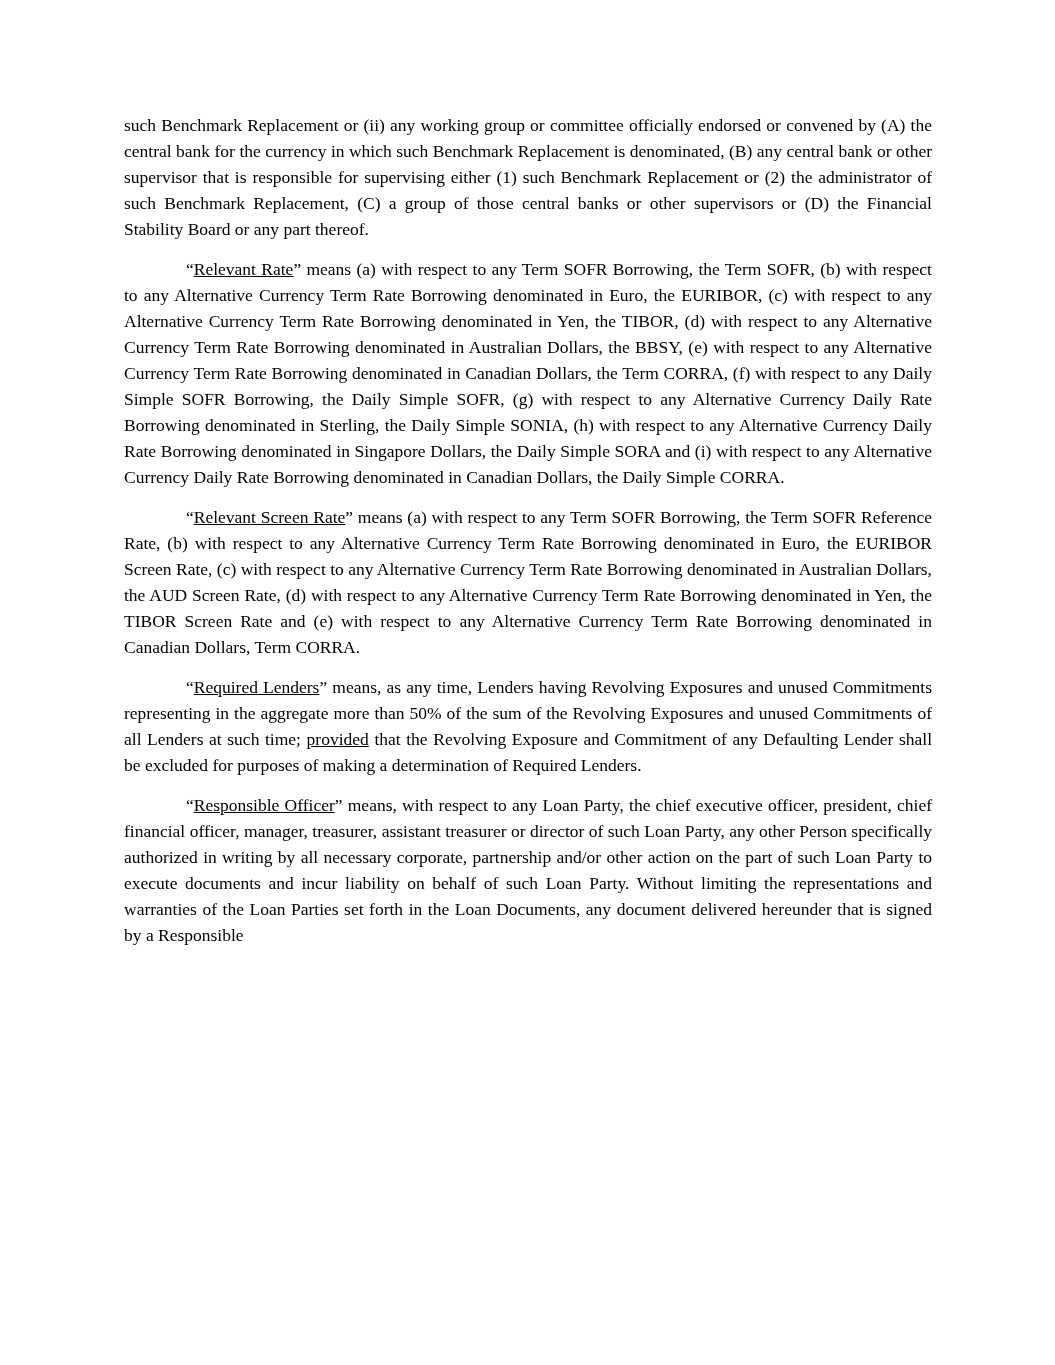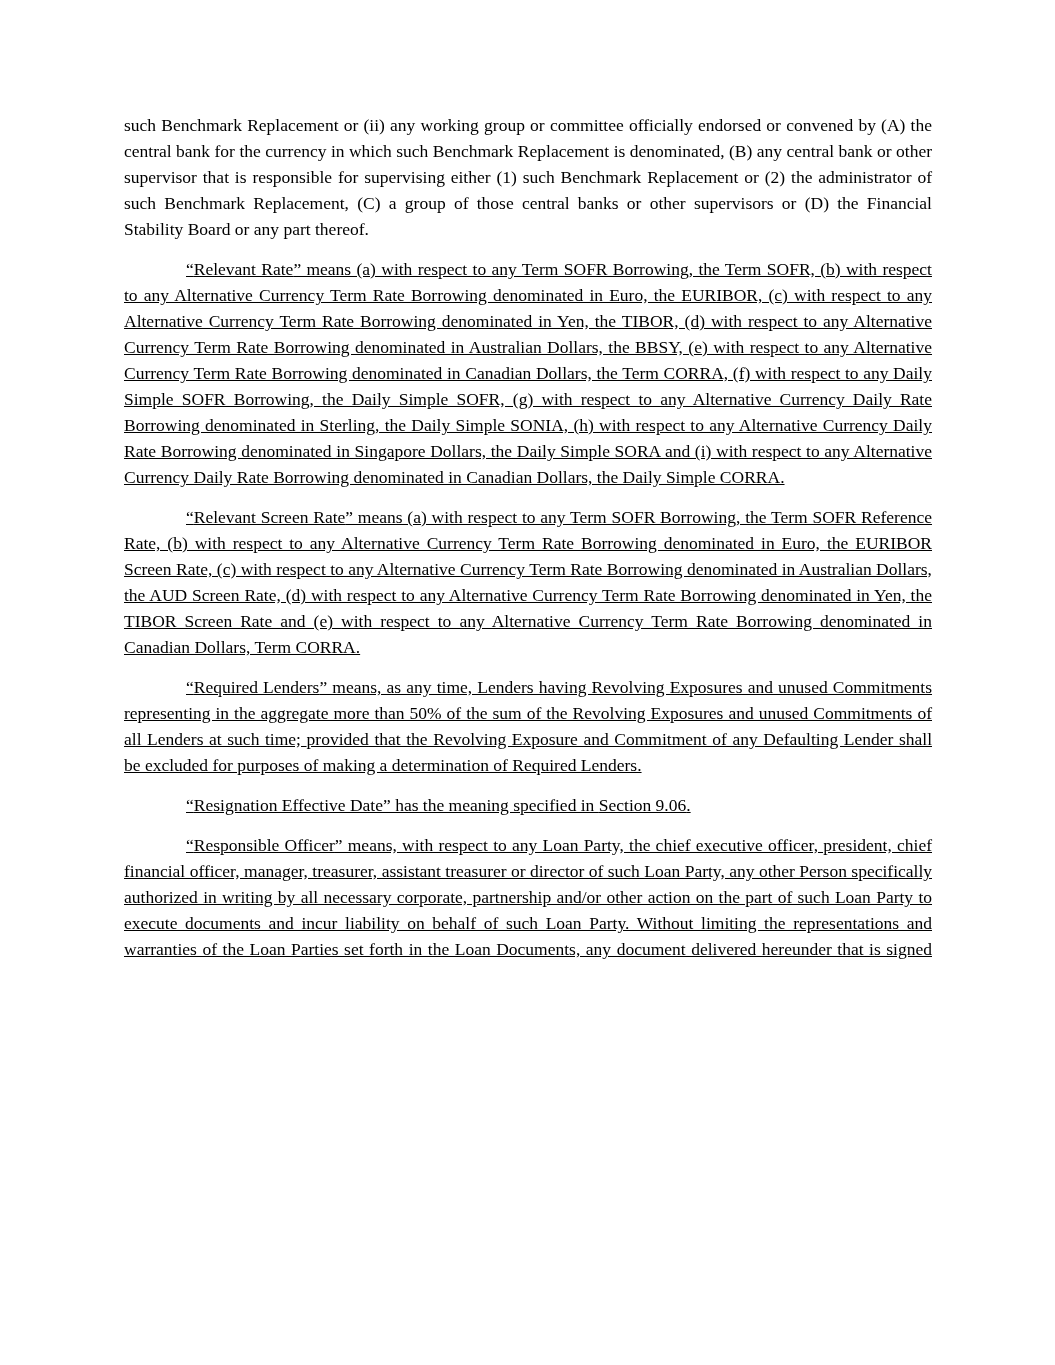--- a/index.html
+++ b/index.html
@@ -23,21 +23,20 @@
     width: 808px;
   }
   p.para {
     margin: 0 0 14px 0;
     font-size: 17.5px;
     line-height: 26px;
     text-align: justify;
   }
   p.para.indent {
     text-indent: 62px;
-    text-decoration: underline;
   }
   .u {
     text-decoration: underline;
   }
   .page-number {
     position: absolute;
     left: 0;
     top: 1243px;
     width: 100%;
     text-align: center;
@@ -55,20 +54,19 @@
 </style>
 </head>
 <body>
 
 <div class="page">
   <div class="content">
     <p class="para"><span>such Benchmark Replacement or (ii) any working group or committee officially endorsed or convened by (A) the central bank for the currency in which such Benchmark Replacement is denominated, (B) any central bank or other supervisor that is responsible for supervising either (1) such Benchmark Replacement or (2) the administrator of such Benchmark Replacement, (C) a group of those central banks or other supervisors or (D) the Financial Stability Board or any part thereof.</span></p>
     <p class="para indent"><span>“</span><span class="u">Relevant Rate</span><span>” means (a) with respect to any Term SOFR Borrowing, the Term SOFR, (b) with respect to any Alternative Currency Term Rate Borrowing denominated in Euro, the EURIBOR, (c) with respect to any Alternative Currency Term Rate Borrowing denominated in Yen, the TIBOR, (d) with respect to any Alternative Currency Term Rate Borrowing denominated in Australian Dollars, the BBSY, (e) with respect to any Alternative Currency Term Rate Borrowing denominated in Canadian Dollars, the Term CORRA, (f) with respect to any Daily Simple SOFR Borrowing, the Daily Simple SOFR, (g) with respect to any Alternative Currency Daily Rate Borrowing denominated in Sterling, the Daily Simple SONIA, (h) with respect to any Alternative Currency Daily Rate Borrowing denominated in Singapore Dollars, the Daily Simple SORA and (i) with respect to any Alternative Currency Daily Rate Borrowing denominated in Canadian Dollars, the Daily Simple CORRA.</span></p>
     <p class="para indent"><span>“</span><span class="u">Relevant Screen Rate</span><span>” means (a) with respect to any Term SOFR Borrowing, the Term SOFR Reference Rate, (b) with respect to any Alternative Currency Term Rate Borrowing denominated in Euro, the EURIBOR Screen Rate, (c) with respect to any Alternative Currency Term Rate Borrowing denominated in Australian Dollars, the AUD Screen Rate, (d) with respect to any Alternative Currency Term Rate Borrowing denominated in Yen, the TIBOR Screen Rate and (e) with respect to any Alternative Currency Term Rate Borrowing denominated in Canadian Dollars, Term CORRA.</span></p>
     <p class="para indent"><span>“</span><span class="u">Required Lenders</span><span>” means, as any time, Lenders having Revolving Exposures and unused Commitments representing in the aggregate more than 50% of the sum of the Revolving Exposures and unused Commitments of all Lenders at such time; </span><span class="u">provided</span><span> that the Revolving Exposure and Commitment of any Defaulting Lender shall be excluded for purposes of making a determination of Required Lenders.</span></p>
-    <p class="para indent"><span>“</span><span class="u">Resignation Effective Date</span><span>” has the meaning specified in </span><span class="u">Section 9.06</span><span>.</span></p>
     <p class="para indent"><span>“</span><span class="u">Responsible Officer</span><span>” means, with respect to any Loan Party, the chief executive officer, president, chief financial officer, manager, treasurer, assistant treasurer or director of such Loan Party, any other Person specifically authorized in writing by all necessary corporate, partnership and/or other action on the part of such Loan Party to execute documents and incur liability on behalf of such Loan Party.  Without limiting the representations and warranties of the Loan Parties set forth in the Loan Documents, any document delivered hereunder that is signed by a Responsible</span></p>
   </div>
 
   <div class="page-number">35</div>
 
   <div class="doc-id">[[8479647]]</div>
 </div>
 
 </body></html>

